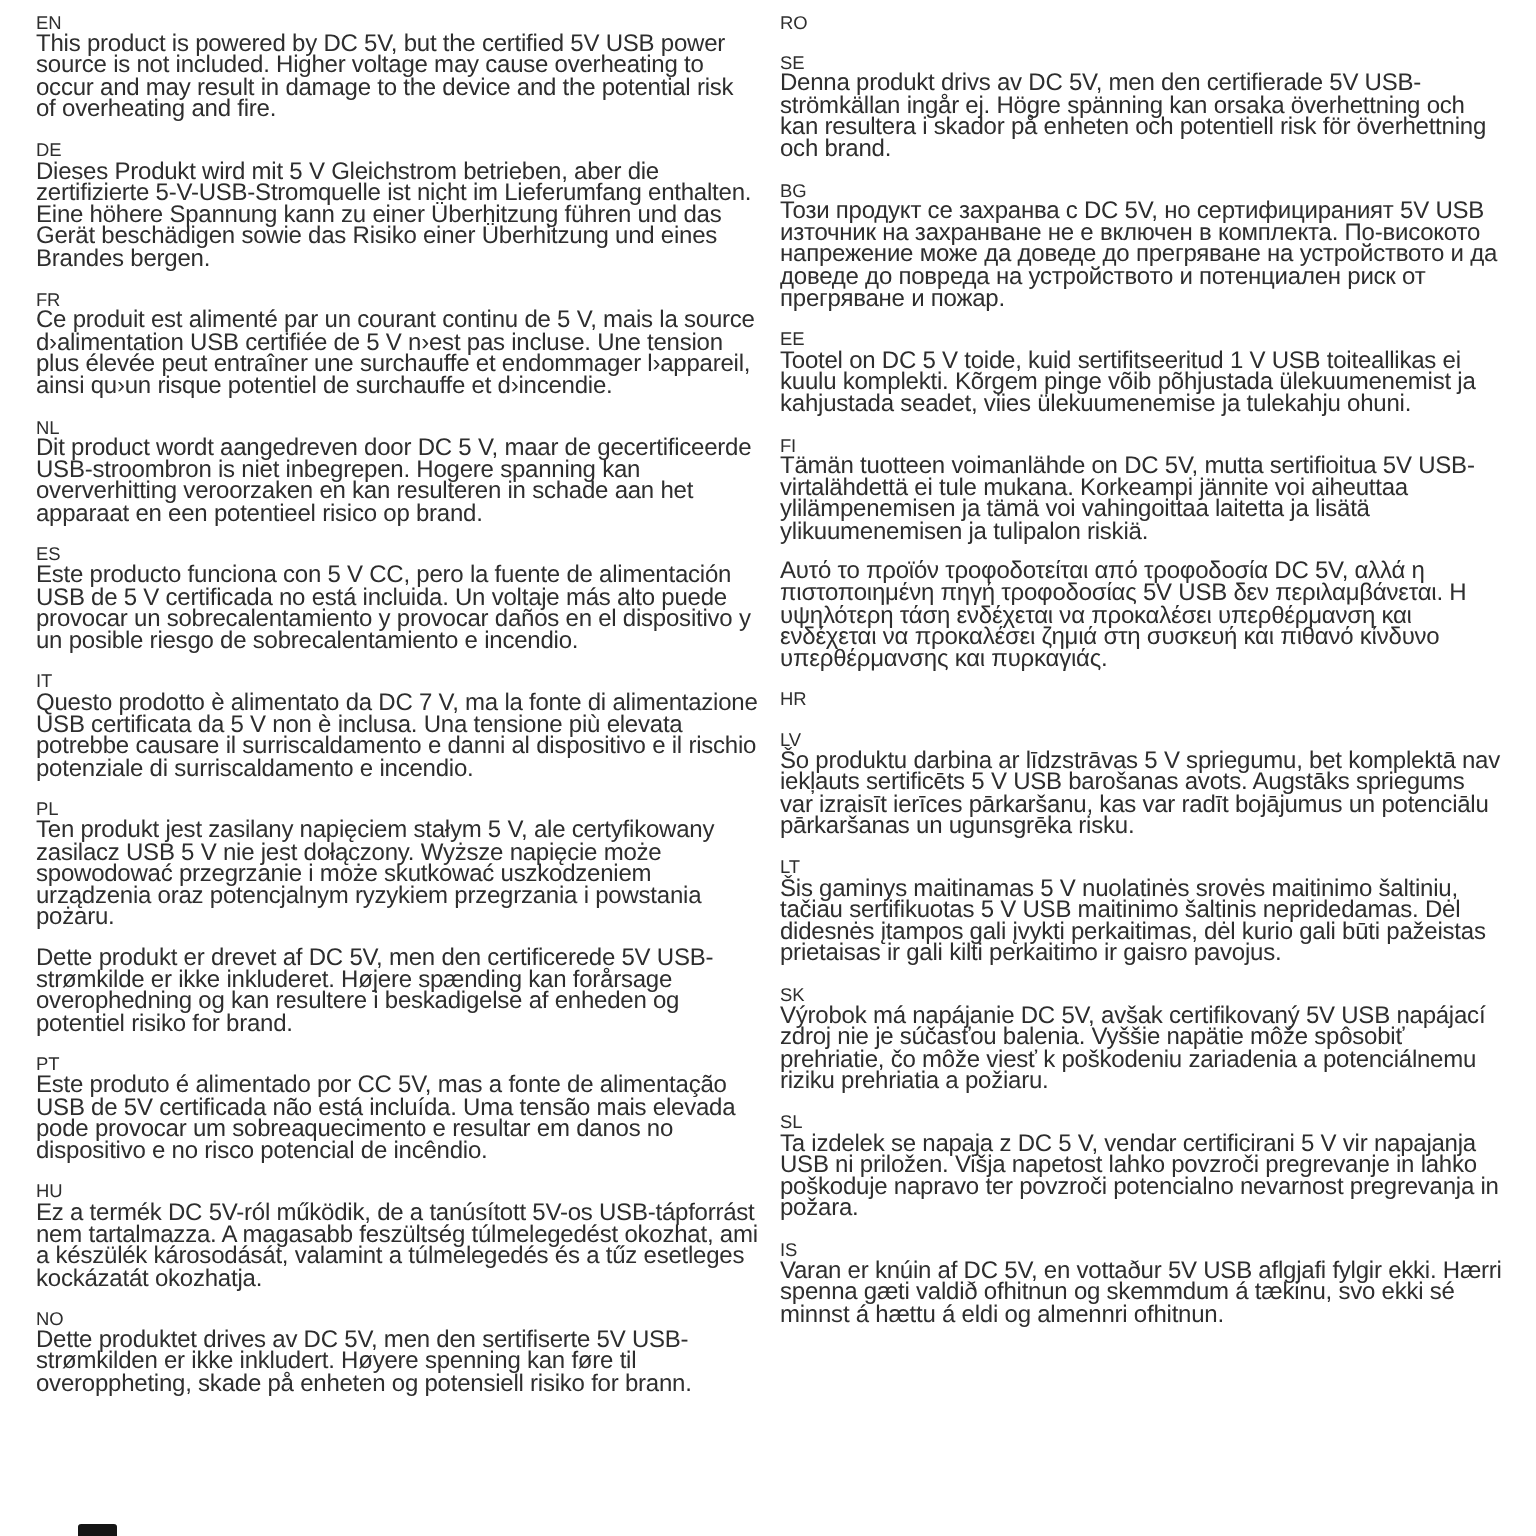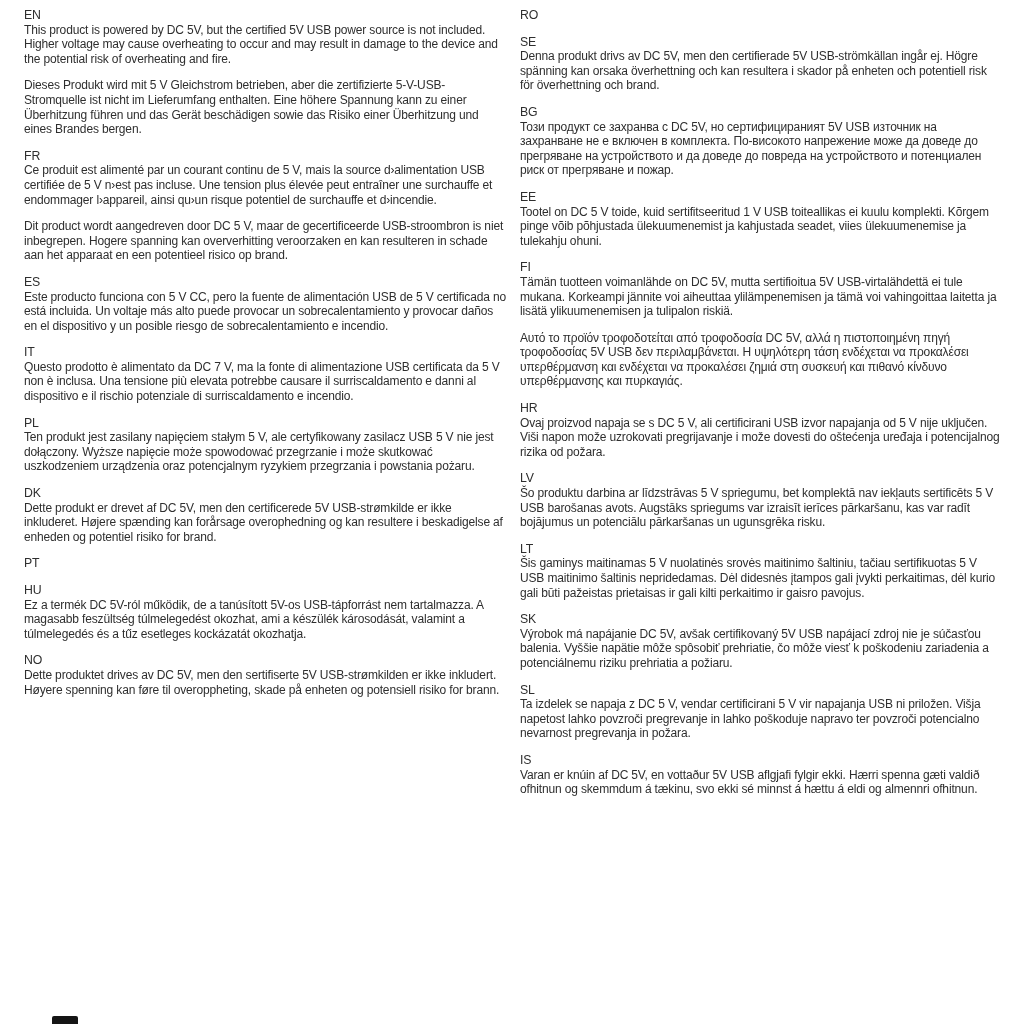--- a/index.html
+++ b/index.html
@@ -30,21 +30,21 @@
     margin: 0 0 12px 0;
   }
   .lang-code {
     font-size: 12.3px;
     line-height: 14.6px;
     letter-spacing: -0.1px;
     font-weight: 400;
     margin: 0;
   }
   .lang-text {
-    font-size: 12px;
+    font-size: 16px;
     line-height: 14.6px;
     letter-spacing: -0.15px;
     margin: 0;
   }
   .print-mark {
     position: absolute;
     left: 52px;
     bottom: 0px;
     width: 26px;
     height: 8px;
@@ -55,49 +55,51 @@
 </head>
 <body>
 
 <div class="page">
   <div class="col" id="col-left">
       <section class="lang-section">
         <div class="lang-code">EN</div>
         <p class="lang-text">This product is powered by DC 5V, but the certified 5V USB power source is not included. Higher voltage may cause overheating to occur and may result in damage to the device and the potential risk of overheating and fire.</p>
       </section>
       <section class="lang-section">
+        <div class="lang-code">DE</div>
         <p class="lang-text">Dieses Produkt wird mit 5 V Gleichstrom betrieben, aber die zertifizierte 5-V-USB-Stromquelle ist nicht im Lieferumfang enthalten. Eine höhere Spannung kann zu einer Überhitzung führen und das Gerät beschädigen sowie das Risiko einer Überhitzung und eines Brandes bergen.</p>
       </section>
       <section class="lang-section">
         <div class="lang-code">FR</div>
         <p class="lang-text">Ce produit est alimenté par un courant continu de 5 V, mais la source d›alimentation USB certifiée de 5 V n›est pas incluse. Une tension plus élevée peut entraîner une surchauffe et endommager l›appareil, ainsi qu›un risque potentiel de surchauffe et d›incendie.</p>
       </section>
       <section class="lang-section">
+        <div class="lang-code">NL</div>
         <p class="lang-text">Dit product wordt aangedreven door DC 5 V, maar de gecertificeerde USB-stroombron is niet inbegrepen. Hogere spanning kan oververhitting veroorzaken en kan resulteren in schade aan het apparaat en een potentieel risico op brand.</p>
       </section>
       <section class="lang-section">
         <div class="lang-code">ES</div>
         <p class="lang-text">Este producto funciona con 5 V CC, pero la fuente de alimentación USB de 5 V certificada no está incluida. Un voltaje más alto puede provocar un sobrecalentamiento y provocar daños en el dispositivo y un posible riesgo de sobrecalentamiento e incendio.</p>
       </section>
       <section class="lang-section">
         <div class="lang-code">IT</div>
         <p class="lang-text">Questo prodotto è alimentato da DC 7 V, ma la fonte di alimentazione USB certificata da 5 V non è inclusa. Una tensione più elevata potrebbe causare il surriscaldamento e danni al dispositivo e il rischio potenziale di surriscaldamento e incendio.</p>
       </section>
       <section class="lang-section">
         <div class="lang-code">PL</div>
         <p class="lang-text">Ten produkt jest zasilany napięciem stałym 5 V, ale certyfikowany zasilacz USB 5 V nie jest dołączony. Wyższe napięcie może spowodować przegrzanie i może skutkować uszkodzeniem urządzenia oraz potencjalnym ryzykiem przegrzania i powstania pożaru.</p>
       </section>
       <section class="lang-section">
       </section>
       <section class="lang-section">
-        <div class="lang-code">DK</div>
         <p class="lang-text">Dette produkt er drevet af DC 5V, men den certificerede 5V USB-strømkilde er ikke inkluderet. Højere spænding kan forårsage overophedning og kan resultere i beskadigelse af enheden og potentiel risiko for brand.</p>
       </section>
       <section class="lang-section">
         <div class="lang-code">PT</div>
+        <p class="lang-text">Este produto é alimentado por CC 5V, mas a fonte de alimentação USB de 5V certificada não está incluída. Uma tensão mais elevada pode provocar um sobreaquecimento e resultar em danos no dispositivo e no risco potencial de incêndio.</p>
       </section>
       <section class="lang-section">
         <div class="lang-code">HU</div>
         <p class="lang-text">Ez a termék DC 5V-ról működik, de a tanúsított 5V-os USB-tápforrást nem tartalmazza. A magasabb feszültség túlmelegedést okozhat, ami a készülék károsodását, valamint a túlmelegedés és a tűz esetleges kockázatát okozhatja.</p>
       </section>
       <section class="lang-section">
         <div class="lang-code">NO</div>
         <p class="lang-text">Dette produktet drives av DC 5V, men den sertifiserte 5V USB-strømkilden er ikke inkludert. Høyere spenning kan føre til overoppheting, skade på enheten og potensiell risiko for brann.</p>
       </section>
     </div>
@@ -119,21 +121,20 @@
       </section>
       <section class="lang-section">
         <div class="lang-code">FI</div>
         <p class="lang-text">Tämän tuotteen voimanlähde on DC 5V, mutta sertifioitua 5V USB-virtalähdettä ei tule mukana. Korkeampi jännite voi aiheuttaa ylilämpenemisen ja tämä voi vahingoittaa laitetta ja lisätä ylikuumenemisen ja tulipalon riskiä.</p>
       </section>
       <section class="lang-section">
         <p class="lang-text">Αυτό το προϊόν τροφοδοτείται από τροφοδοσία DC 5V, αλλά η πιστοποιημένη πηγή τροφοδοσίας 5V USB δεν περιλαμβάνεται. Η υψηλότερη τάση ενδέχεται να προκαλέσει υπερθέρμανση και ενδέχεται να προκαλέσει ζημιά στη συσκευή και πιθανό κίνδυνο υπερθέρμανσης και πυρκαγιάς.</p>
       </section>
       <section class="lang-section">
         <div class="lang-code">HR</div>
-        <p class="lang-text">Ovaj proizvod napaja se s DC 5 V, ali certificirani USB izvor napajanja od 5 V nije uključen. Viši napon može uzrokovati pregrijavanje i može dovesti do oštećenja uređaja i potencijalnog rizika od požara.</p>
       </section>
       <section class="lang-section">
         <div class="lang-code">LV</div>
         <p class="lang-text">Šo produktu darbina ar līdzstrāvas 5 V spriegumu, bet komplektā nav iekļauts sertificēts 5 V USB barošanas avots. Augstāks spriegums var izraisīt ierīces pārkaršanu, kas var radīt bojājumus un potenciālu pārkaršanas un ugunsgrēka risku.</p>
       </section>
       <section class="lang-section">
         <div class="lang-code">LT</div>
         <p class="lang-text">Šis gaminys maitinamas 5 V nuolatinės srovės maitinimo šaltiniu, tačiau sertifikuotas 5 V USB maitinimo šaltinis nepridedamas. Dėl didesnės įtampos gali įvykti perkaitimas, dėl kurio gali būti pažeistas prietaisas ir gali kilti perkaitimo ir gaisro pavojus.</p>
       </section>
       <section class="lang-section">

